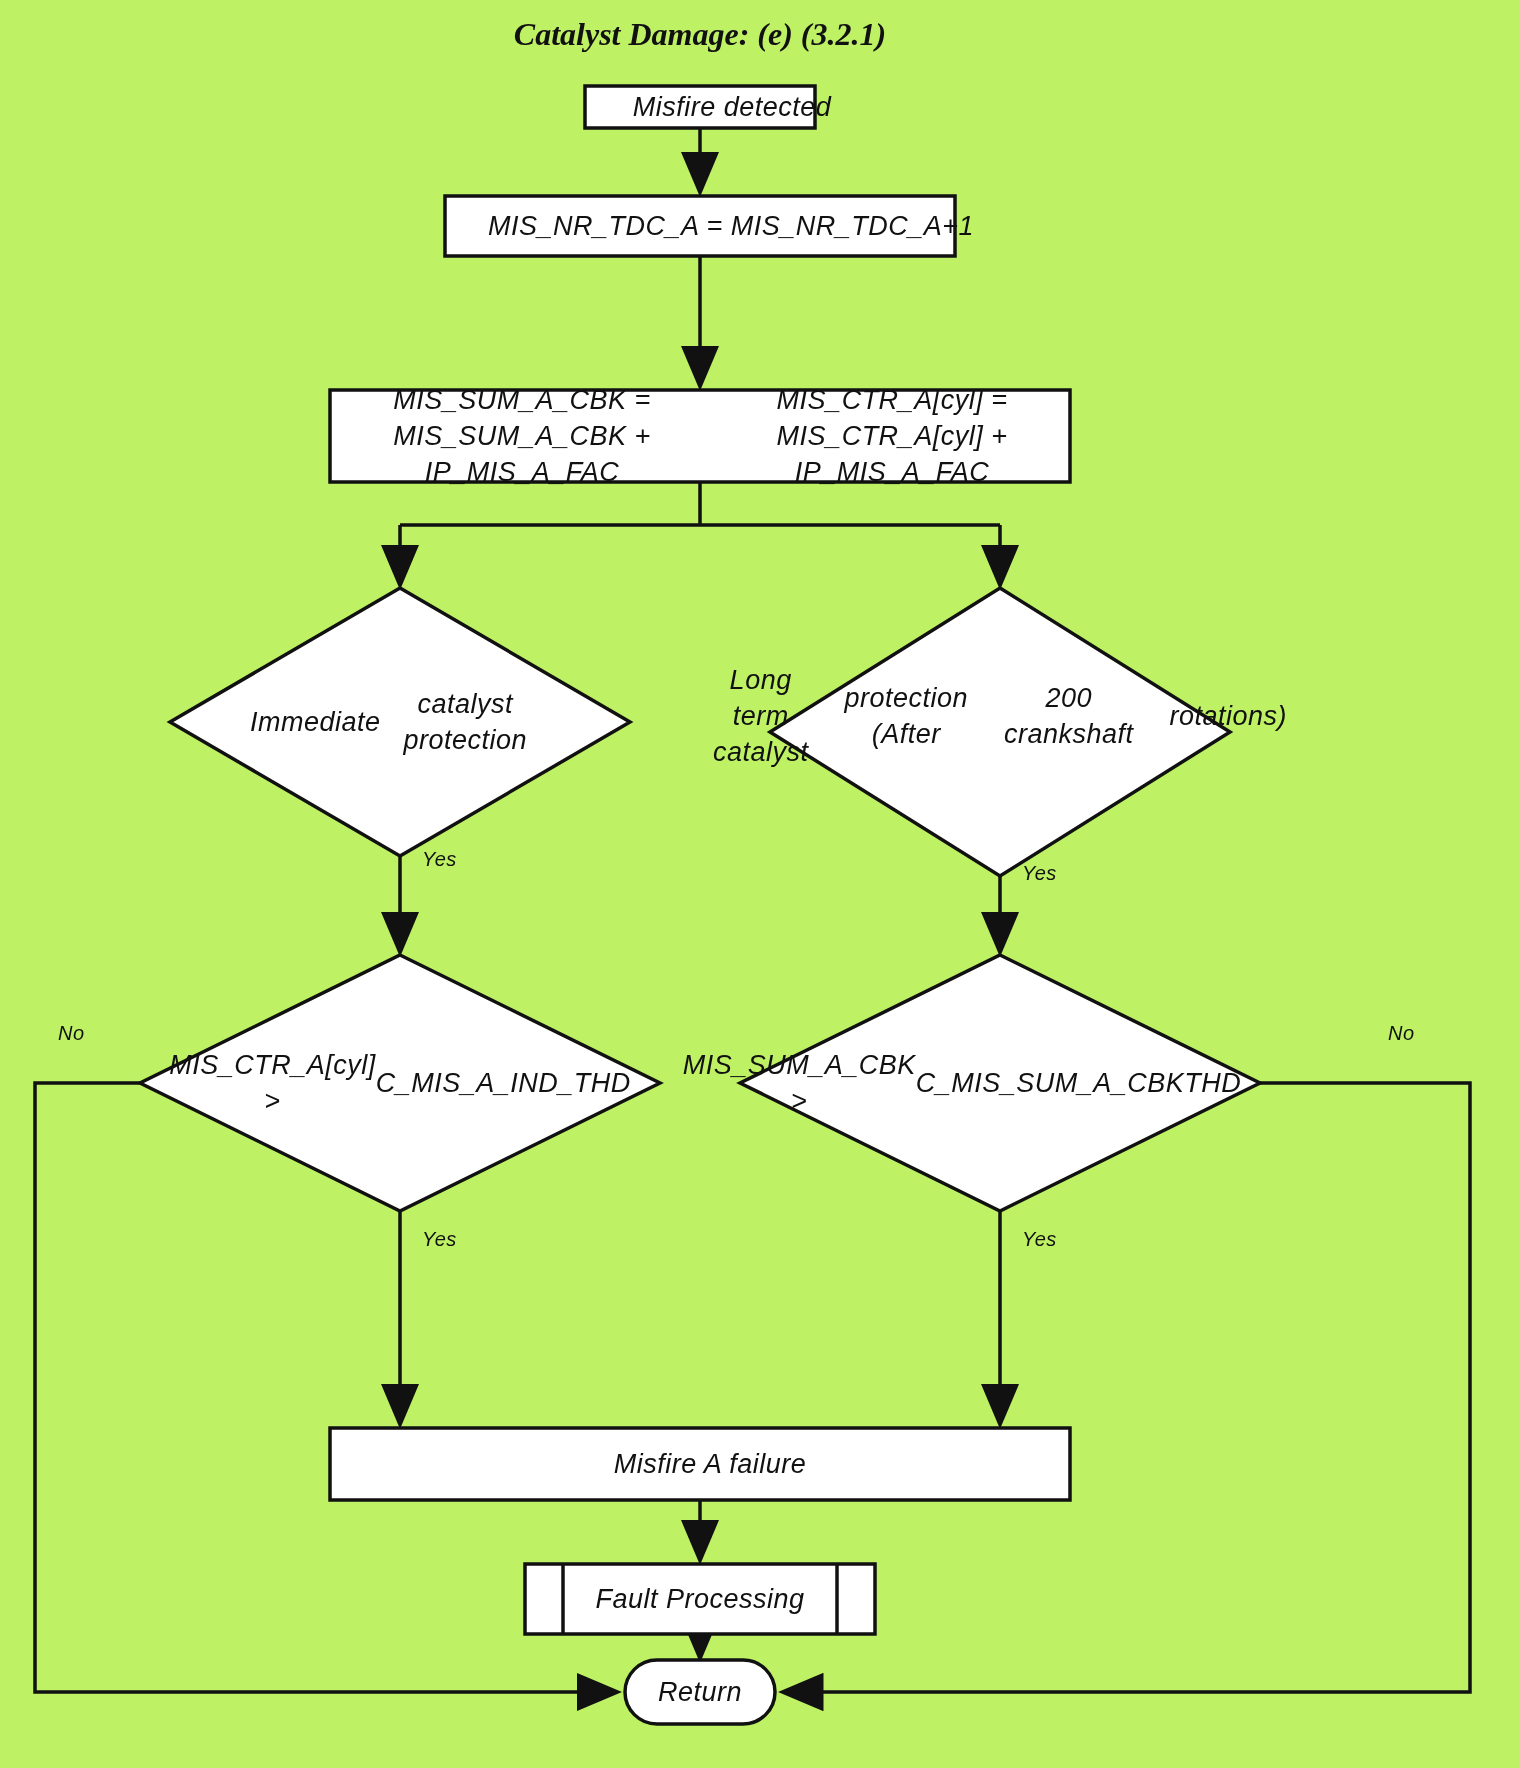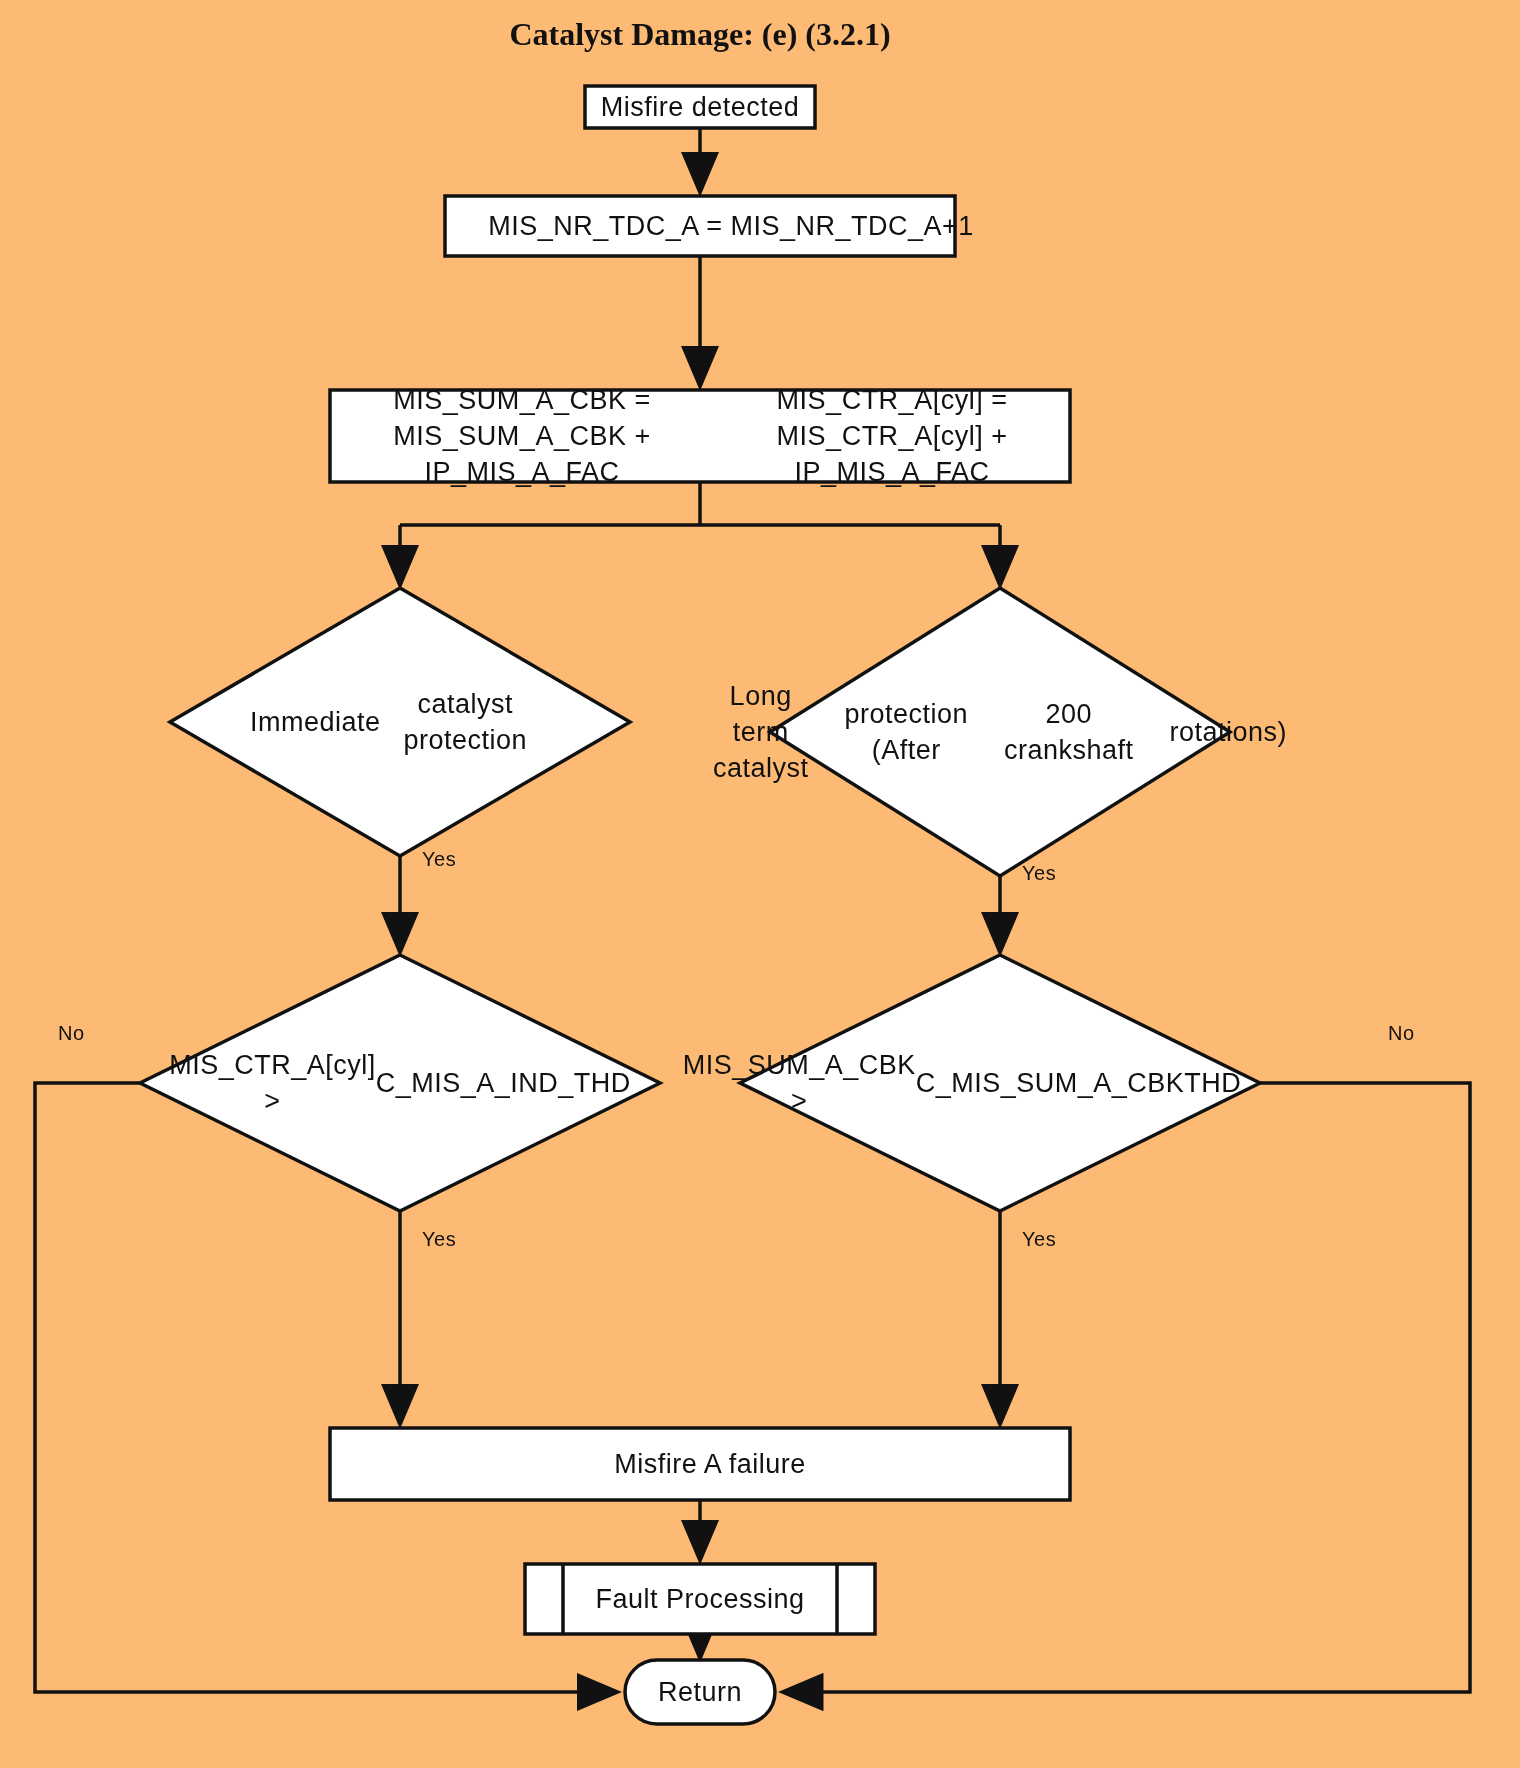--- a/index.html
+++ b/index.html
@@ -1,17 +1,17 @@
 <!DOCTYPE html>
 <html><head>
 <meta charset="utf-8">
 <style>
   html,body{margin:0;padding:0;background:#ffffff;}
-  #stage{position:relative;width:1520px;height:1768px;background:#fdba74;
-         font-family:"Liberation Sans", sans-serif;color:#111;overflow:hidden;}
+  #stage{position:relative;width:1520px;height:1768px;background:#bef264;
+         font-family:"Liberation Sans", sans-serif;color:#111;overflow:hidden;font-style:italic;}
   svg.layer{position:absolute;left:0;top:0;width:1520px;height:1768px;}
   .txt{position:absolute;display:flex;align-items:center;justify-content:center;
        text-align:center;font-size:27px;line-height:36px;color:#111;
        letter-spacing:0.5px;}
   .lines{flex-direction:row;}
   .edge-label{position:absolute;font-size:20px;color:#111;letter-spacing:0.5px;}
   .title{position:absolute;left:200px;top:16px;width:1000px;text-align:center;
          font-family:"Liberation Serif", serif;font-weight:bold;font-size:32px;color:#111;}
 </style>
 </head>
@@ -53,35 +53,35 @@
       <rect x="330" y="1428" width="740" height="72"></rect>
       <rect x="525" y="1564" width="350" height="70"></rect>
       <line x1="563" y1="1564" x2="563" y2="1634"></line>
       <line x1="837" y1="1564" x2="837" y2="1634"></line>
       <rect x="625" y="1660" width="150" height="64" rx="32" ry="32"></rect>
     </g>
   </svg>
 
   <div class="title">Catalyst Damage: (e) (3.2.1)</div>
 
-  <div class="txt" style="left:585px;top:86px;width:230px;height:42px;">Misfire detected</div>
+  <div class="txt" style="left:585px;top:86px;width:230px;height:42px;padding-left:32px;">Misfire detected</div>
 
   <div class="txt" style="left:445px;top:196px;width:572px;height:60px;">MIS_NR_TDC_A = MIS_NR_TDC_A+1</div>
 
   <div class="txt lines" style="left:330px;top:390px;width:740px;height:92px;">
     <div>MIS_SUM_A_CBK = MIS_SUM_A_CBK + IP_MIS_A_FAC</div>
     <div>MIS_CTR_A[cyl] = MIS_CTR_A[cyl] + IP_MIS_A_FAC</div>
   </div>
 
   <div class="txt lines" style="left:250px;top:682px;width:300px;height:80px;">
     <div>Immediate</div>
     <div>catalyst protection</div>
   </div>
 
-  <div class="txt lines" style="left:850px;top:660px;width:300px;height:144px;gap:36px;">
+  <div class="txt lines" style="left:850px;top:644px;width:300px;height:144px;gap:36px;">
     <div>Long term catalyst</div>
     <div>protection (After</div>
     <div>200 crankshaft</div>
     <div>rotations)</div>
   </div>
 
   <div class="txt lines" style="left:230px;top:1045px;width:340px;height:76px;">
     <div>MIS_CTR_A[cyl] &gt;</div>
     <div>C_MIS_A_IND_THD</div>
   </div>

